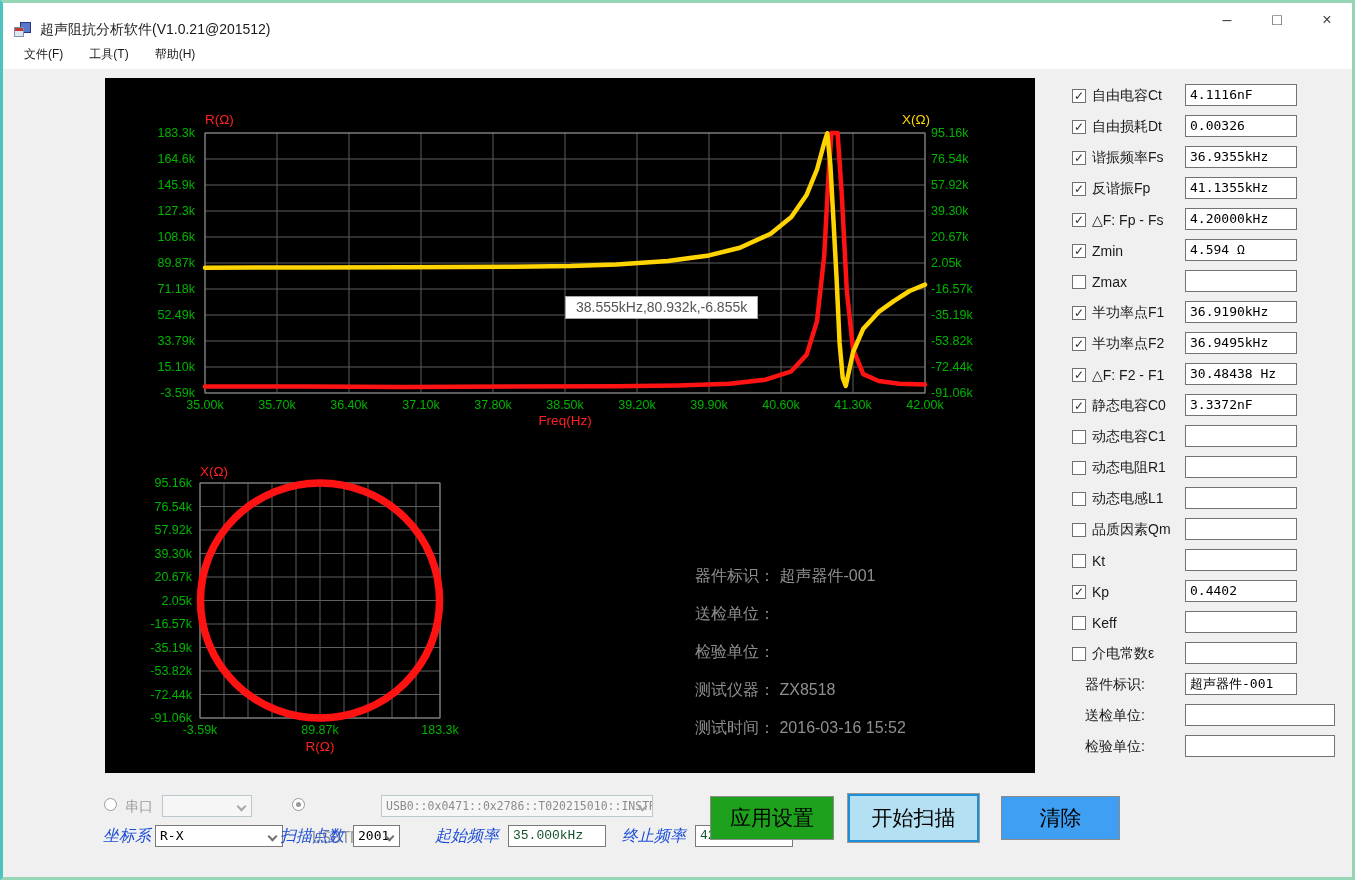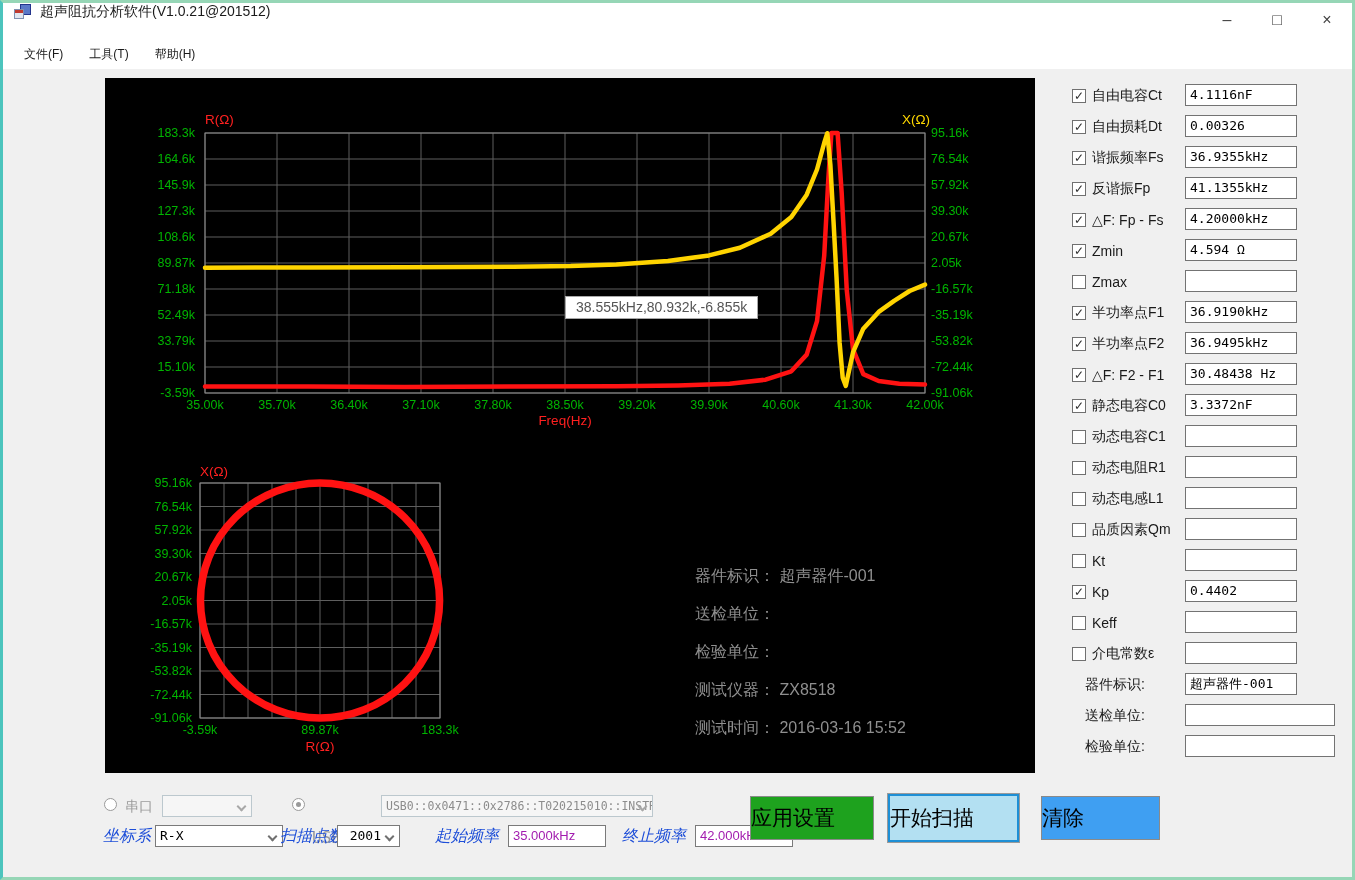--- a/index.html
+++ b/index.html
@@ -1,20 +1,20 @@
 <!DOCTYPE html>
 <html><head>
 <meta charset="utf-8">
 <style>
   * { margin:0; padding:0; box-sizing:border-box; }
   body { width:1355px; height:880px; font-family:"Liberation Sans",sans-serif; background:#e8e8e8; }
   .win { position:relative; width:1355px; height:880px; background:#ffffff;
          border:3px solid #96d6b6; border-left-color:#4cc4bd; overflow:hidden; }
   .titlebar { position:absolute; top:0; left:0; right:0; height:36px; background:#fff;
-              display:flex; align-items:flex-start; }
+              display:flex; align-items:flex-end; }
   .app-icon { position:relative; width:18px; height:18px; margin-left:11px; }
   .app-icon .sq1 { position:absolute; right:1px; top:1px; width:11px; height:11px;
                    background:#5a78c8; border:1px solid #23348c; }
   .app-icon .sq2 { position:absolute; left:0; bottom:2px; width:10px; height:10px;
                    background:#e0e6f0; border:1px solid #8090b0; }
   .app-icon .sq2::before { content:""; position:absolute; left:0; top:0; right:0; height:3px; background:#c03a30; }
   .title { margin-left:8px; font-size:14px; color:#1a1a1a; }
   .winctl { margin-left:auto; display:flex; }
   .winctl span { width:50px; height:36px; line-height:34px; text-align:center;
                  font-size:16px; color:#444; cursor:default; }
@@ -46,24 +46,24 @@
   .radio { width:13px; height:13px; border:1px solid #9a9a9a; border-radius:50%; background:#fff; top:4px; }
   .radio .dot { position:absolute; left:3px; top:3px; width:5px; height:5px; border-radius:50%; background:#9a9a9a; }
   .graylab { font-size:14px; color:#9a9a9a; line-height:22px; white-space:nowrap; }
   .blklab  { font-size:16px; color:#1d4ed8; line-height:24px; white-space:nowrap;font-style:italic; }
   .combo { height:22px; background:#fff; border:1px solid #7a7a7a; font-family:"DejaVu Sans Mono",monospace;
            font-size:13px; line-height:20px; padding:0 18px 0 4px; color:#000; white-space:nowrap; overflow:hidden; }
   .combo.dis { background:#f6f6f6; border-color:#bcc8ce; color:#8c8c8c; }
   .chev { position:absolute; right:6px; top:7px; width:7px; height:7px; border-right:2px solid #707070;
           border-bottom:2px solid #707070; transform:rotate(45deg); }
   .combo.dis .chev { border-color:#a8a8a8; }
-  .tbox { height:22px; background:#fff; border:1px solid #7a7a7a; font-family:Liberation Sans, sans-serif;
-          font-size:13px; line-height:20px; padding:0 4px; color:#a21caf; white-space:nowrap; }
-
-  .btn { position:absolute; font-size:21px; color:#000; cursor:default;margin-left:40px; }
+  .tbox { height:22px; background:#fff; border:1px solid #7a7a7a; font-family:Liberation Mono, monospace;
+          font-size:13px; line-height:20px; padding:0 4px; color:#14532d; white-space:nowrap; }
+
+  .btn { position:absolute; text-align:center; font-size:21px; color:#000; cursor:default; }
   .btn-green { left:707px; top:727px; width:124px; height:44px; line-height:42px;
                background:#1ea21e; border:1px solid #8a8a8a; }
   .btn-light { left:845px; top:725px; width:131px; height:48px; line-height:44px;
                background:#b3e0f2; border:2px solid #1e8fd5; box-shadow:0 0 0 1px #9a9a9a; }
   .btn-blue  { left:998px; top:727px; width:119px; height:44px; line-height:42px;
                background:#3f9ff2; border:1px solid #8a8a8a; }
 </style>
 </head>
 <body>
 
@@ -331,21 +331,21 @@
       </span>
     </div>
 
     <div class="sweeprow">
       <span class="blklab" style="left:3px;">坐标系</span>
       <span class="combo" style="left:55px; top:1px; width:128px;">
         <span>R-X</span>
         <span class="chev"></span>
       </span>
       <span class="blklab" style="left:180px;">扫描点数</span>
-      <span class="combo" style="left:237px; top:1px; width:63px;text-align:right;">
+      <span class="combo" style="left:253px; top:1px; width:47px;text-align:right;">
         <span>2001</span>
         <span class="chev"></span>
       </span>
       <span class="blklab" style="left:335px;">起始频率</span>
       <span class="tbox" style="left:408px; top:1px; width:98px;">35.000kHz</span>
       <span class="blklab" style="left:522px;">终止频率</span>
       <span class="tbox" style="left:595px; top:1px; width:98px;">42.000kHz</span>
     </div>
 
     <div class="btn btn-green">应用设置</div>

